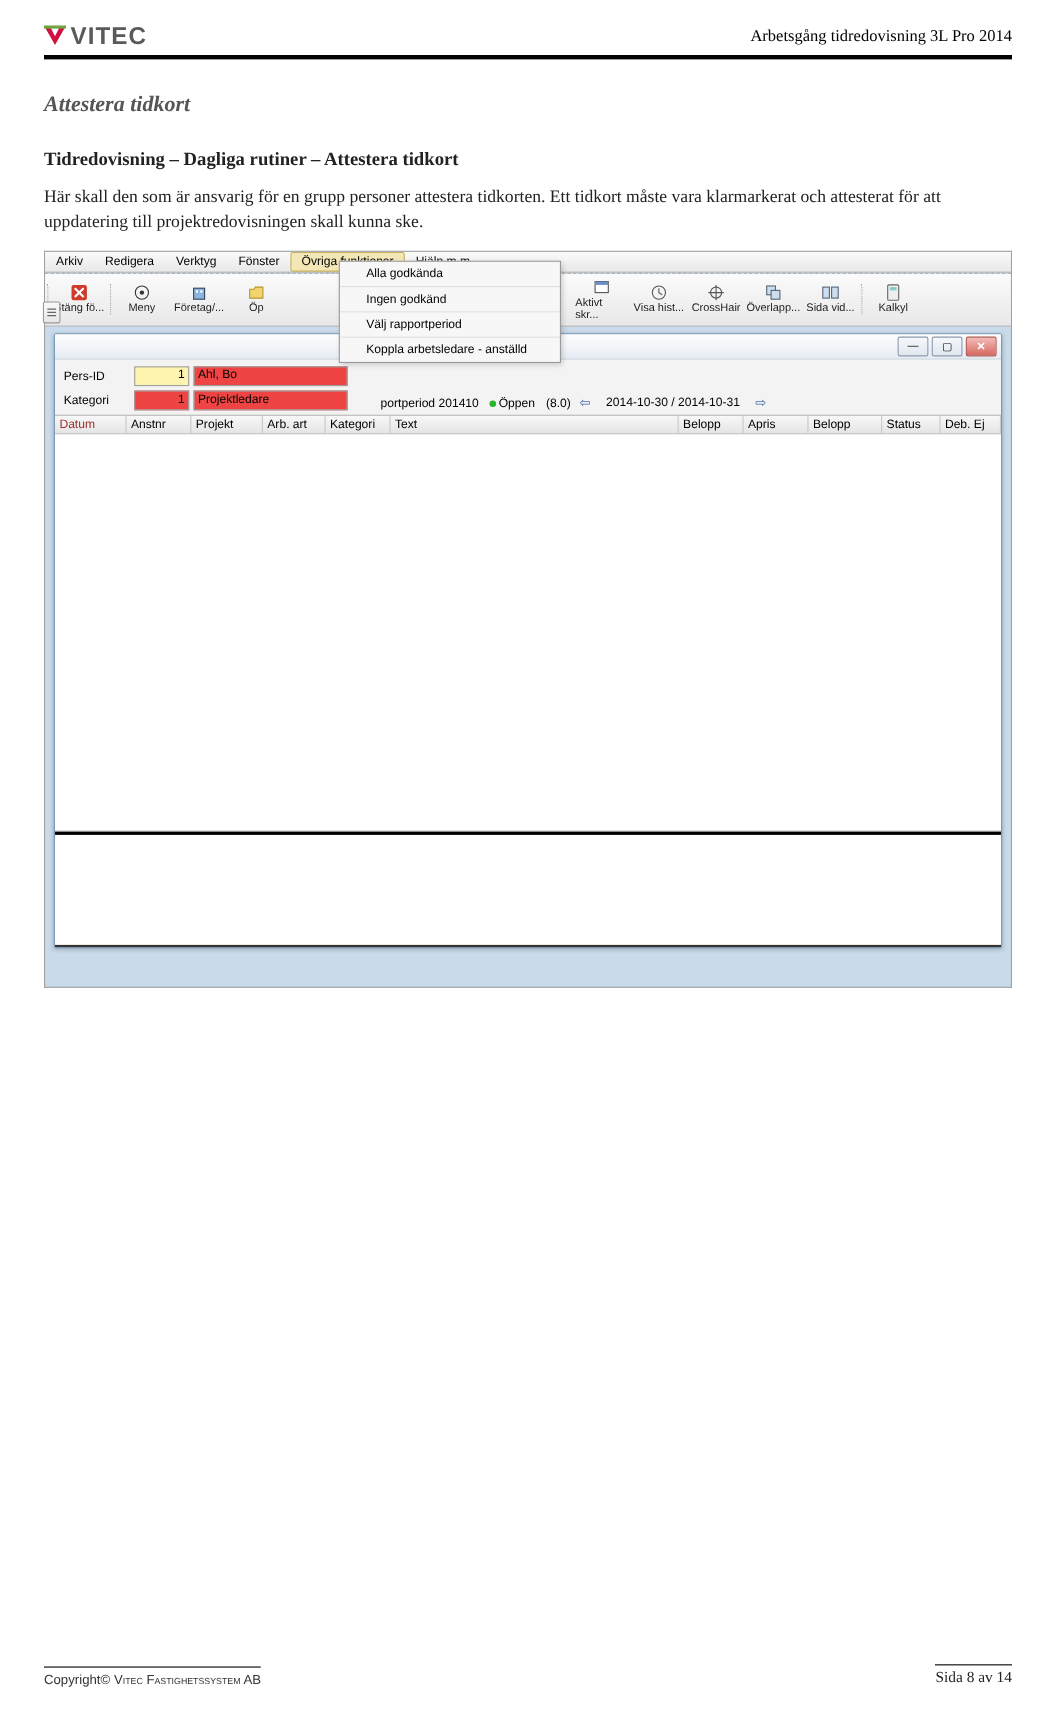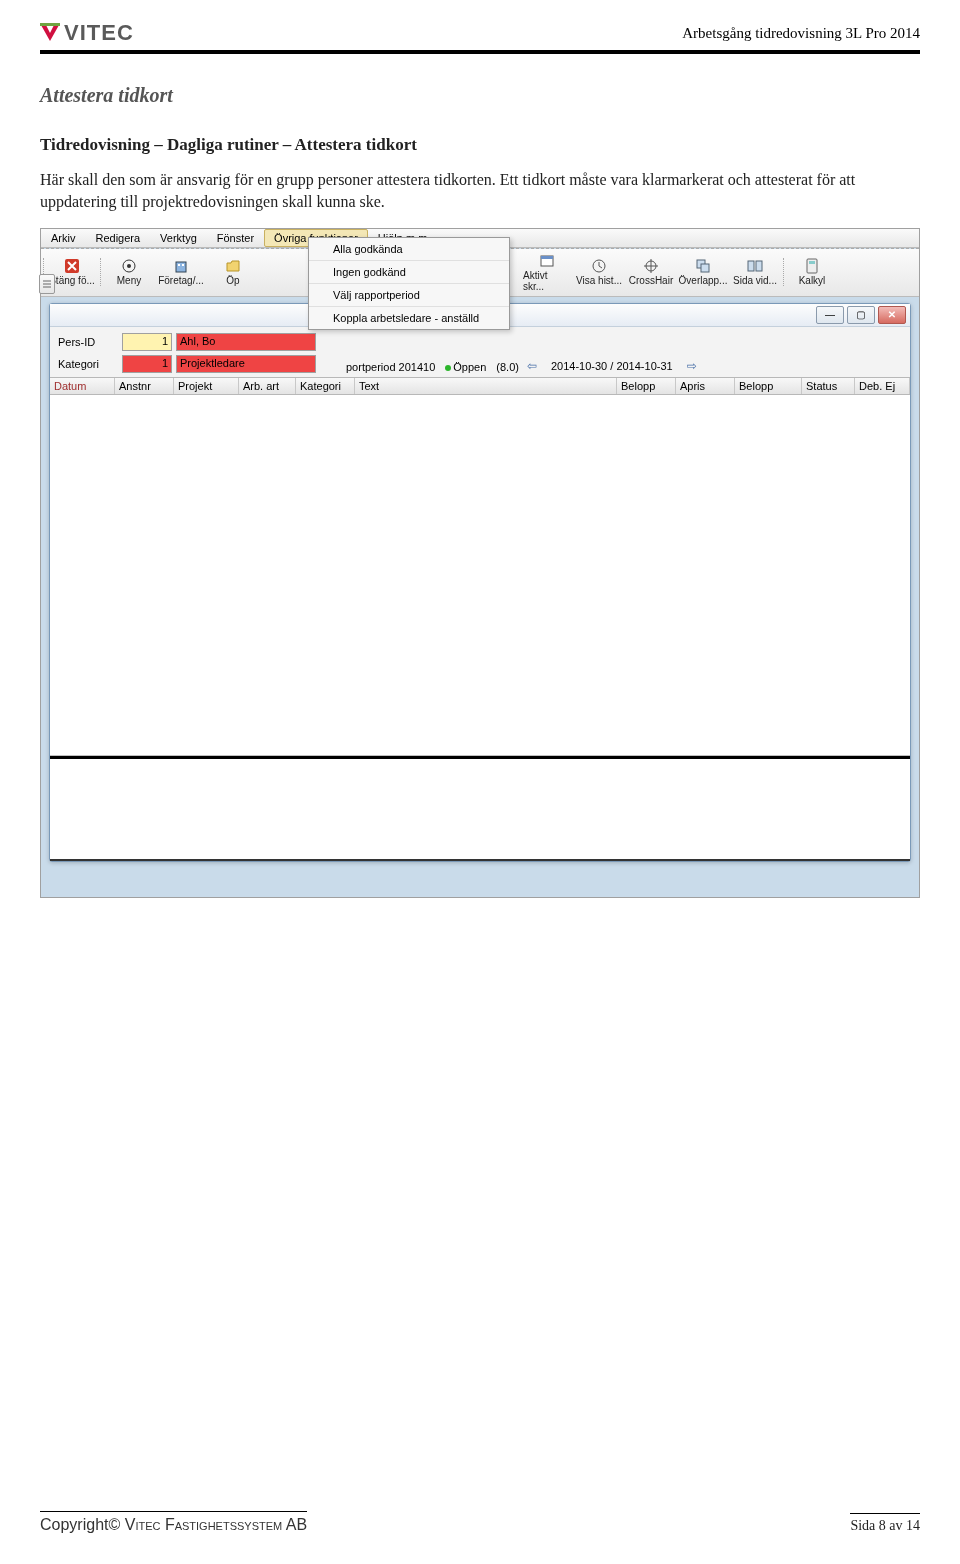--- a/index.html
+++ b/index.html
@@ -280,21 +280,21 @@
     display: flex;
     justify-content: space-between;
     align-items: flex-end;
     font-family: Arial, sans-serif;
     font-size: 13px;
     color: #333;
   }
   .footer-left {
     border-top: 1px solid #000;
     padding-top: 4px;
-    font-size: 16px;
+    font-size: 12px;
   }
   .footer-left .caps { font-variant: small-caps; }
   .footer-right {
     font-family: Georgia, serif;
     font-size: 14px;
     color: #222;
     border-top: 1px solid #000;
     padding-top: 4px;
   }
 </style>

